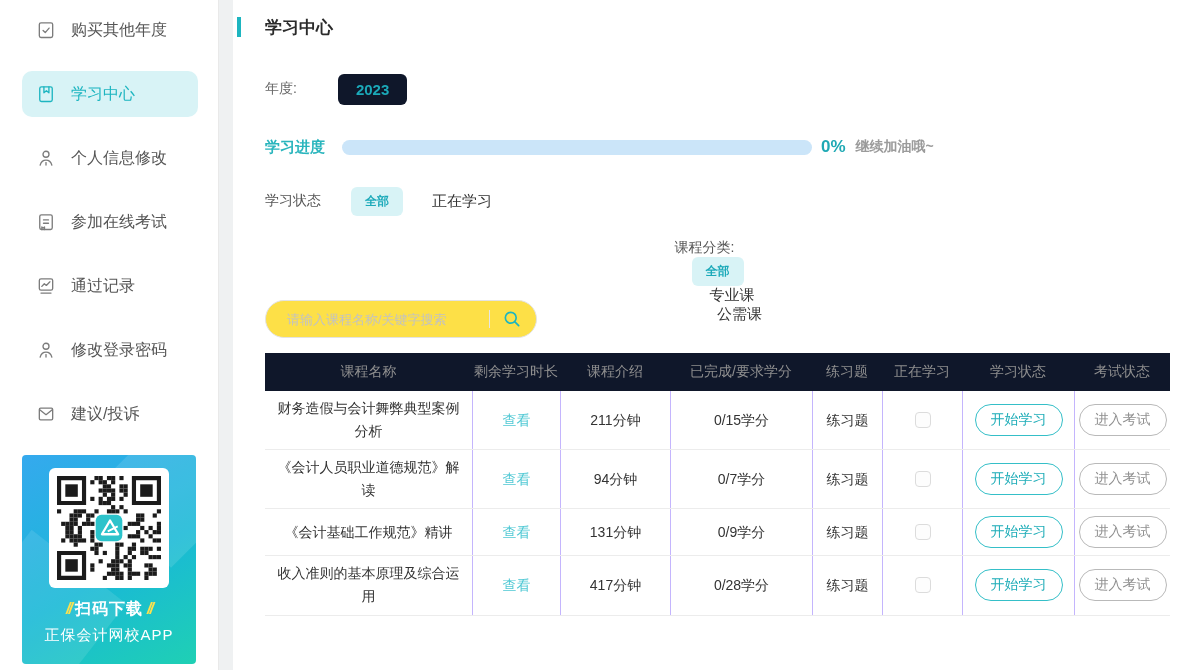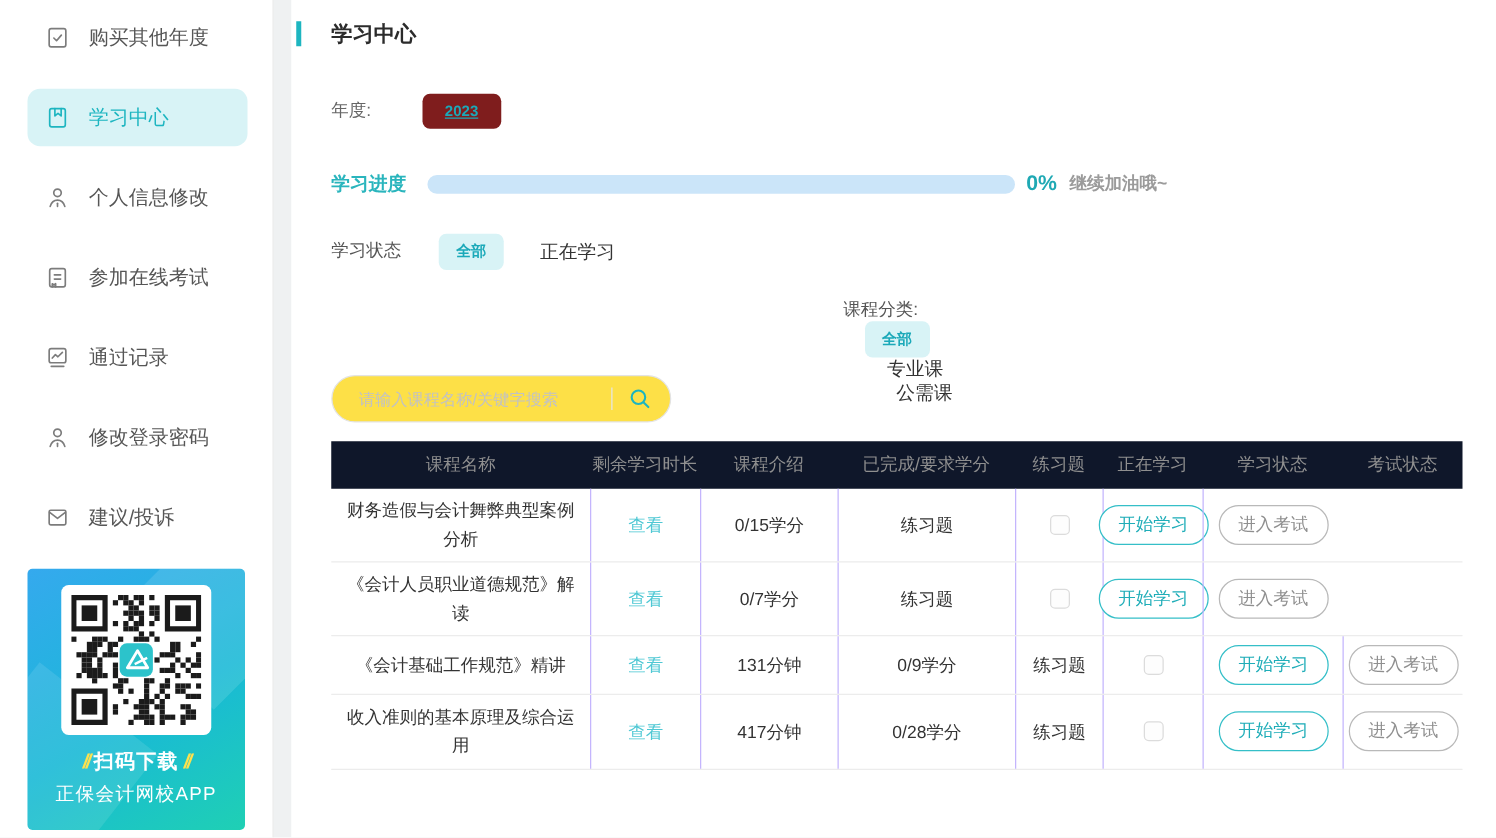--- a/index.html
+++ b/index.html
@@ -53,22 +53,22 @@
     background:#fff; padding:0 27px 0 32px;
   }
   .accent-bar { position:absolute; left:4px; top:17px; width:4px; height:20px; background:#1db5c0; }
   .page-title-row { padding-top:16px; height:38px; }
   .page-title { font-size:17px; font-weight:bold; color:#2b2b2b; }
 
   .year-row { margin-top:35px; height:32px; display:flex; align-items:center; }
   .year-label { font-size:14px; color:#666; }
   .year-btn {
     margin-left:41px; border:none; cursor:pointer;
-    background:#7f1d1d; color:#1ba9b9; font-weight:bold; font-size:12px;
-    padding:7px 18px; border-radius:6px; font-family:inherit;text-decoration:underline;
+    background:#0f172a; color:#1ba9b9; font-weight:bold; font-size:15px;
+    padding:7px 18px; border-radius:6px; font-family:inherit;
   }
 
   .progress-row { margin-top:34px; height:16px; display:flex; align-items:center; }
   .progress-label { font-size:15px; font-weight:bold; color:#2ab5bd; width:77px; }
   .progress-track { width:470px; height:15px; border-radius:8px; background:#cbe5f9; overflow:hidden; }
   .progress-fill { height:100%; background:#1db5c0; width:0; }
   .progress-pct { margin-left:9px; font-size:17px; font-weight:bold; color:#1fa9b4; }
   .progress-msg { margin-left:10px; font-size:14px; color:#9b9b9b;font-weight:bold; }
 
   .stats-box {
@@ -461,40 +461,42 @@
       <div class="th">正在学习</div>
       <div class="th">学习状态</div>
       <div class="th">考试状态</div>
     </div>
 
     <div class="t-row">
       <div class="td">财务造假与会计舞弊典型案例分析</div>
       <div class="td">
           <a class="view-link">查看</a>
         </div>
+      <div class="td">211分钟</div>
       <div class="td">0/15学分</div>
       <div class="td">
           <a class="exercise-link">练习题</a>
         </div>
       <div class="td">
           <span class="checkbox"></span>
         </div>
       <div class="td">
           <button class="pill teal">开始学习</button>
         </div>
       <div class="td">
           <button class="pill gray">进入考试</button>
         </div>
     </div>
 
     <div class="t-row">
       <div class="td">《会计人员职业道德规范》解读</div>
       <div class="td">
           <a class="view-link">查看</a>
         </div>
+      <div class="td">94分钟</div>
       <div class="td">0/7学分</div>
       <div class="td">
           <a class="exercise-link">练习题</a>
         </div>
       <div class="td">
           <span class="checkbox"></span>
         </div>
       <div class="td">
           <button class="pill teal">开始学习</button>
         </div>

